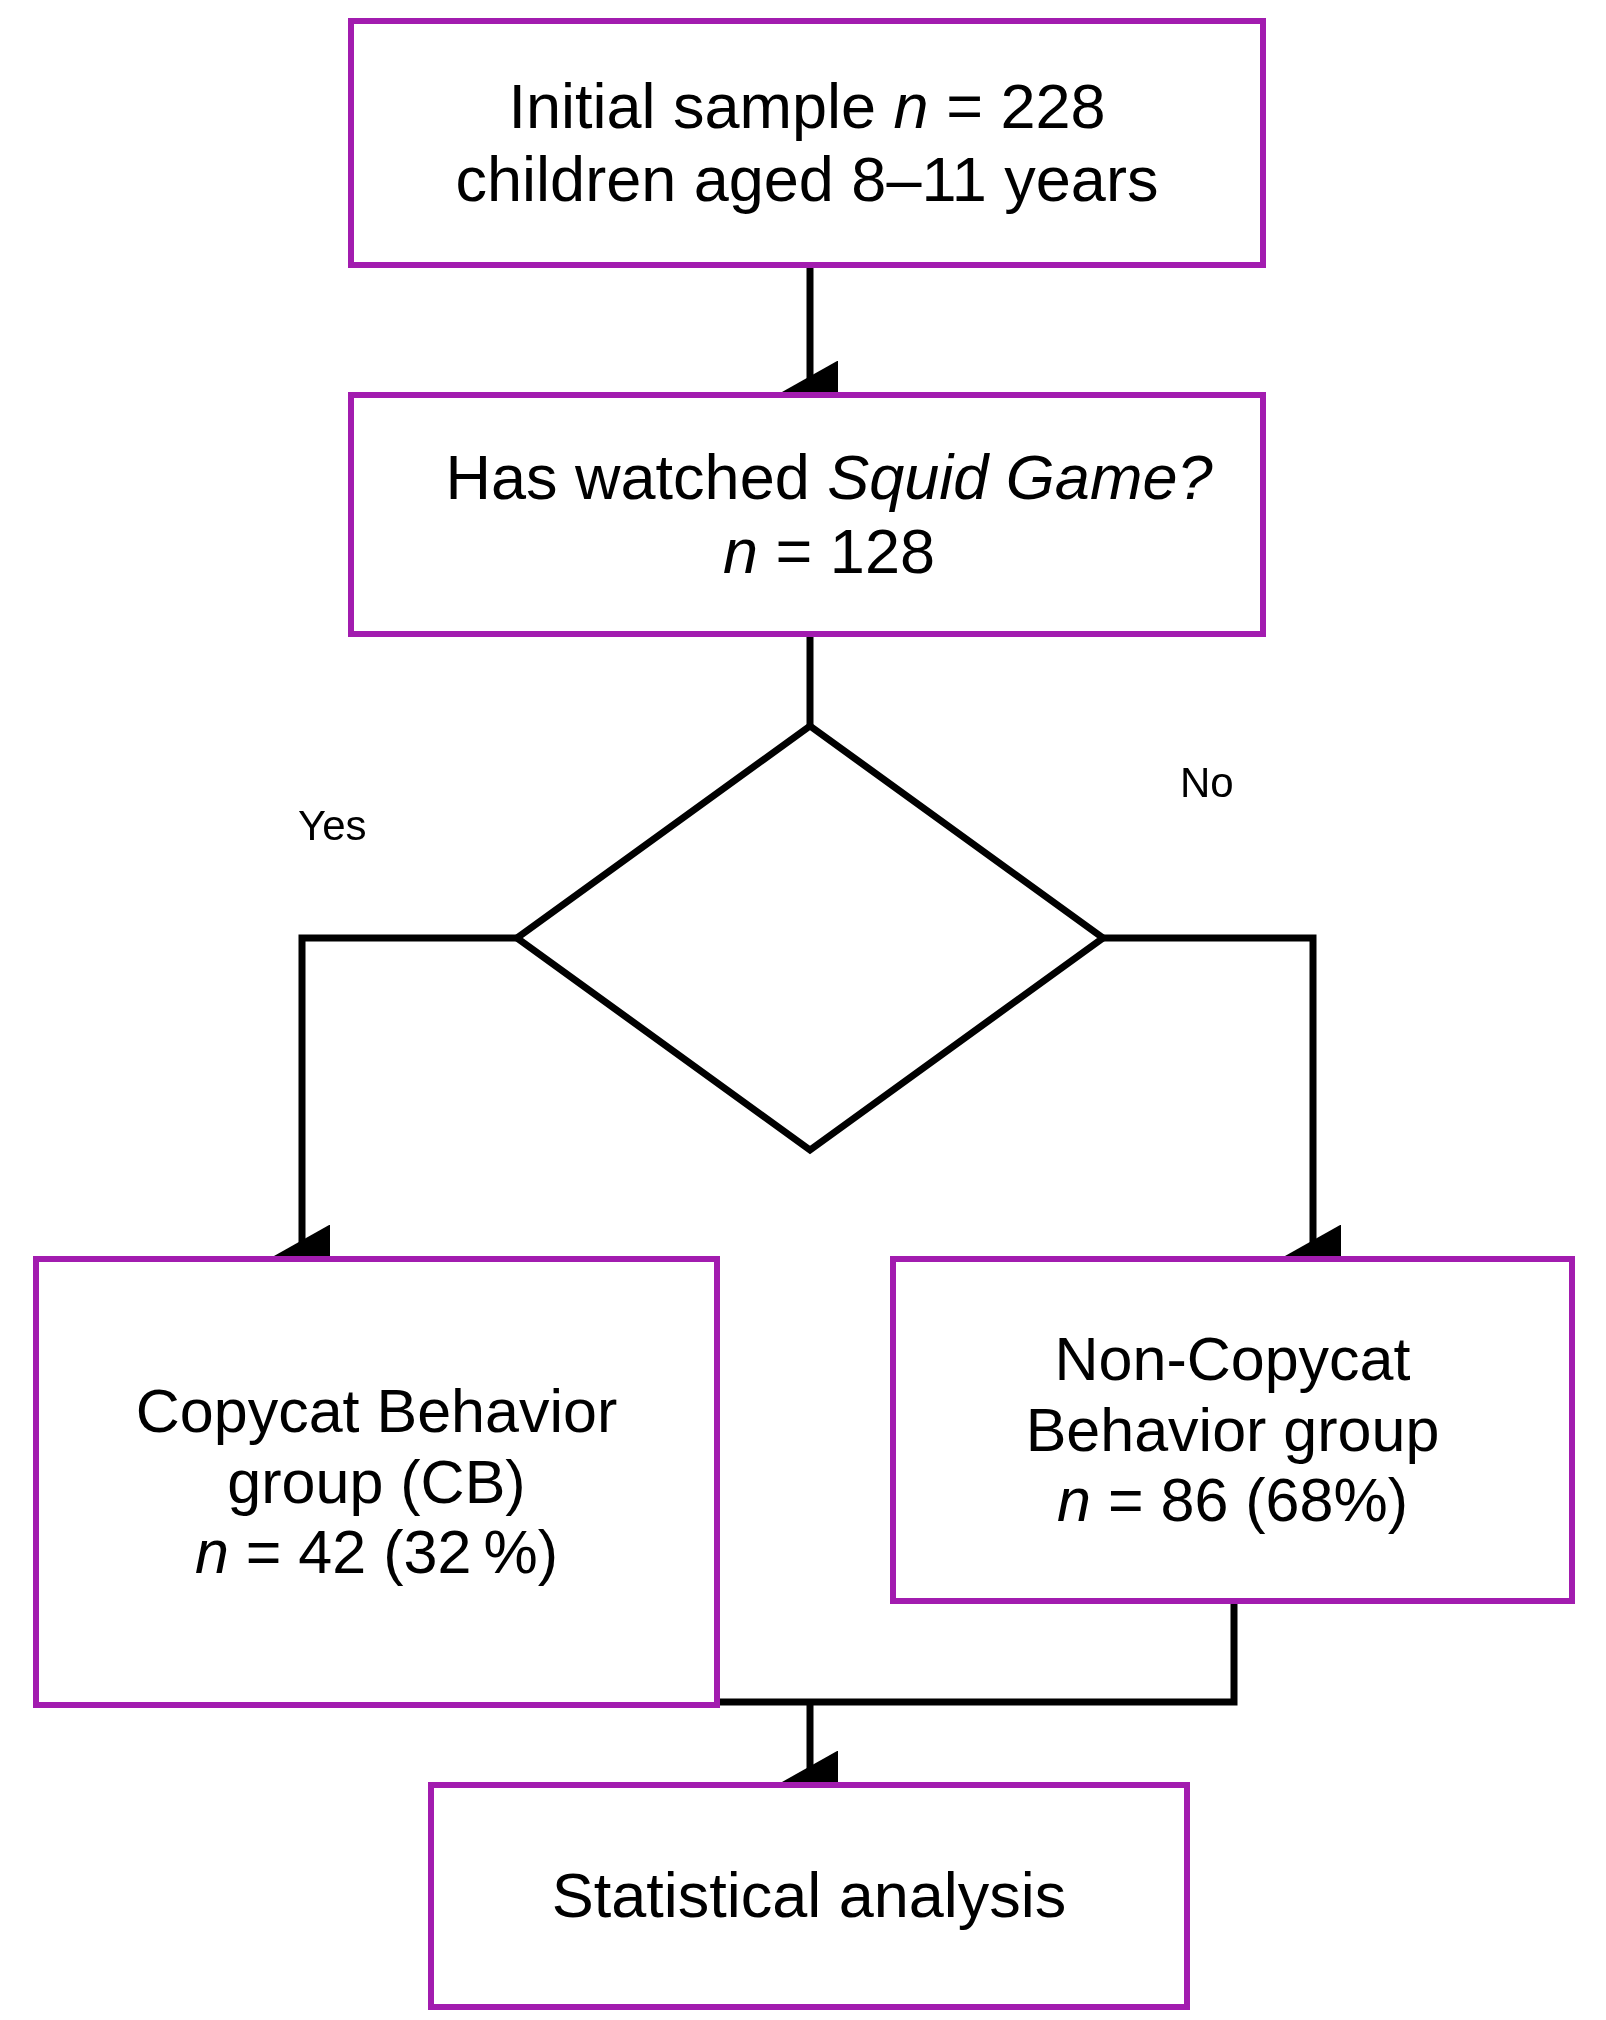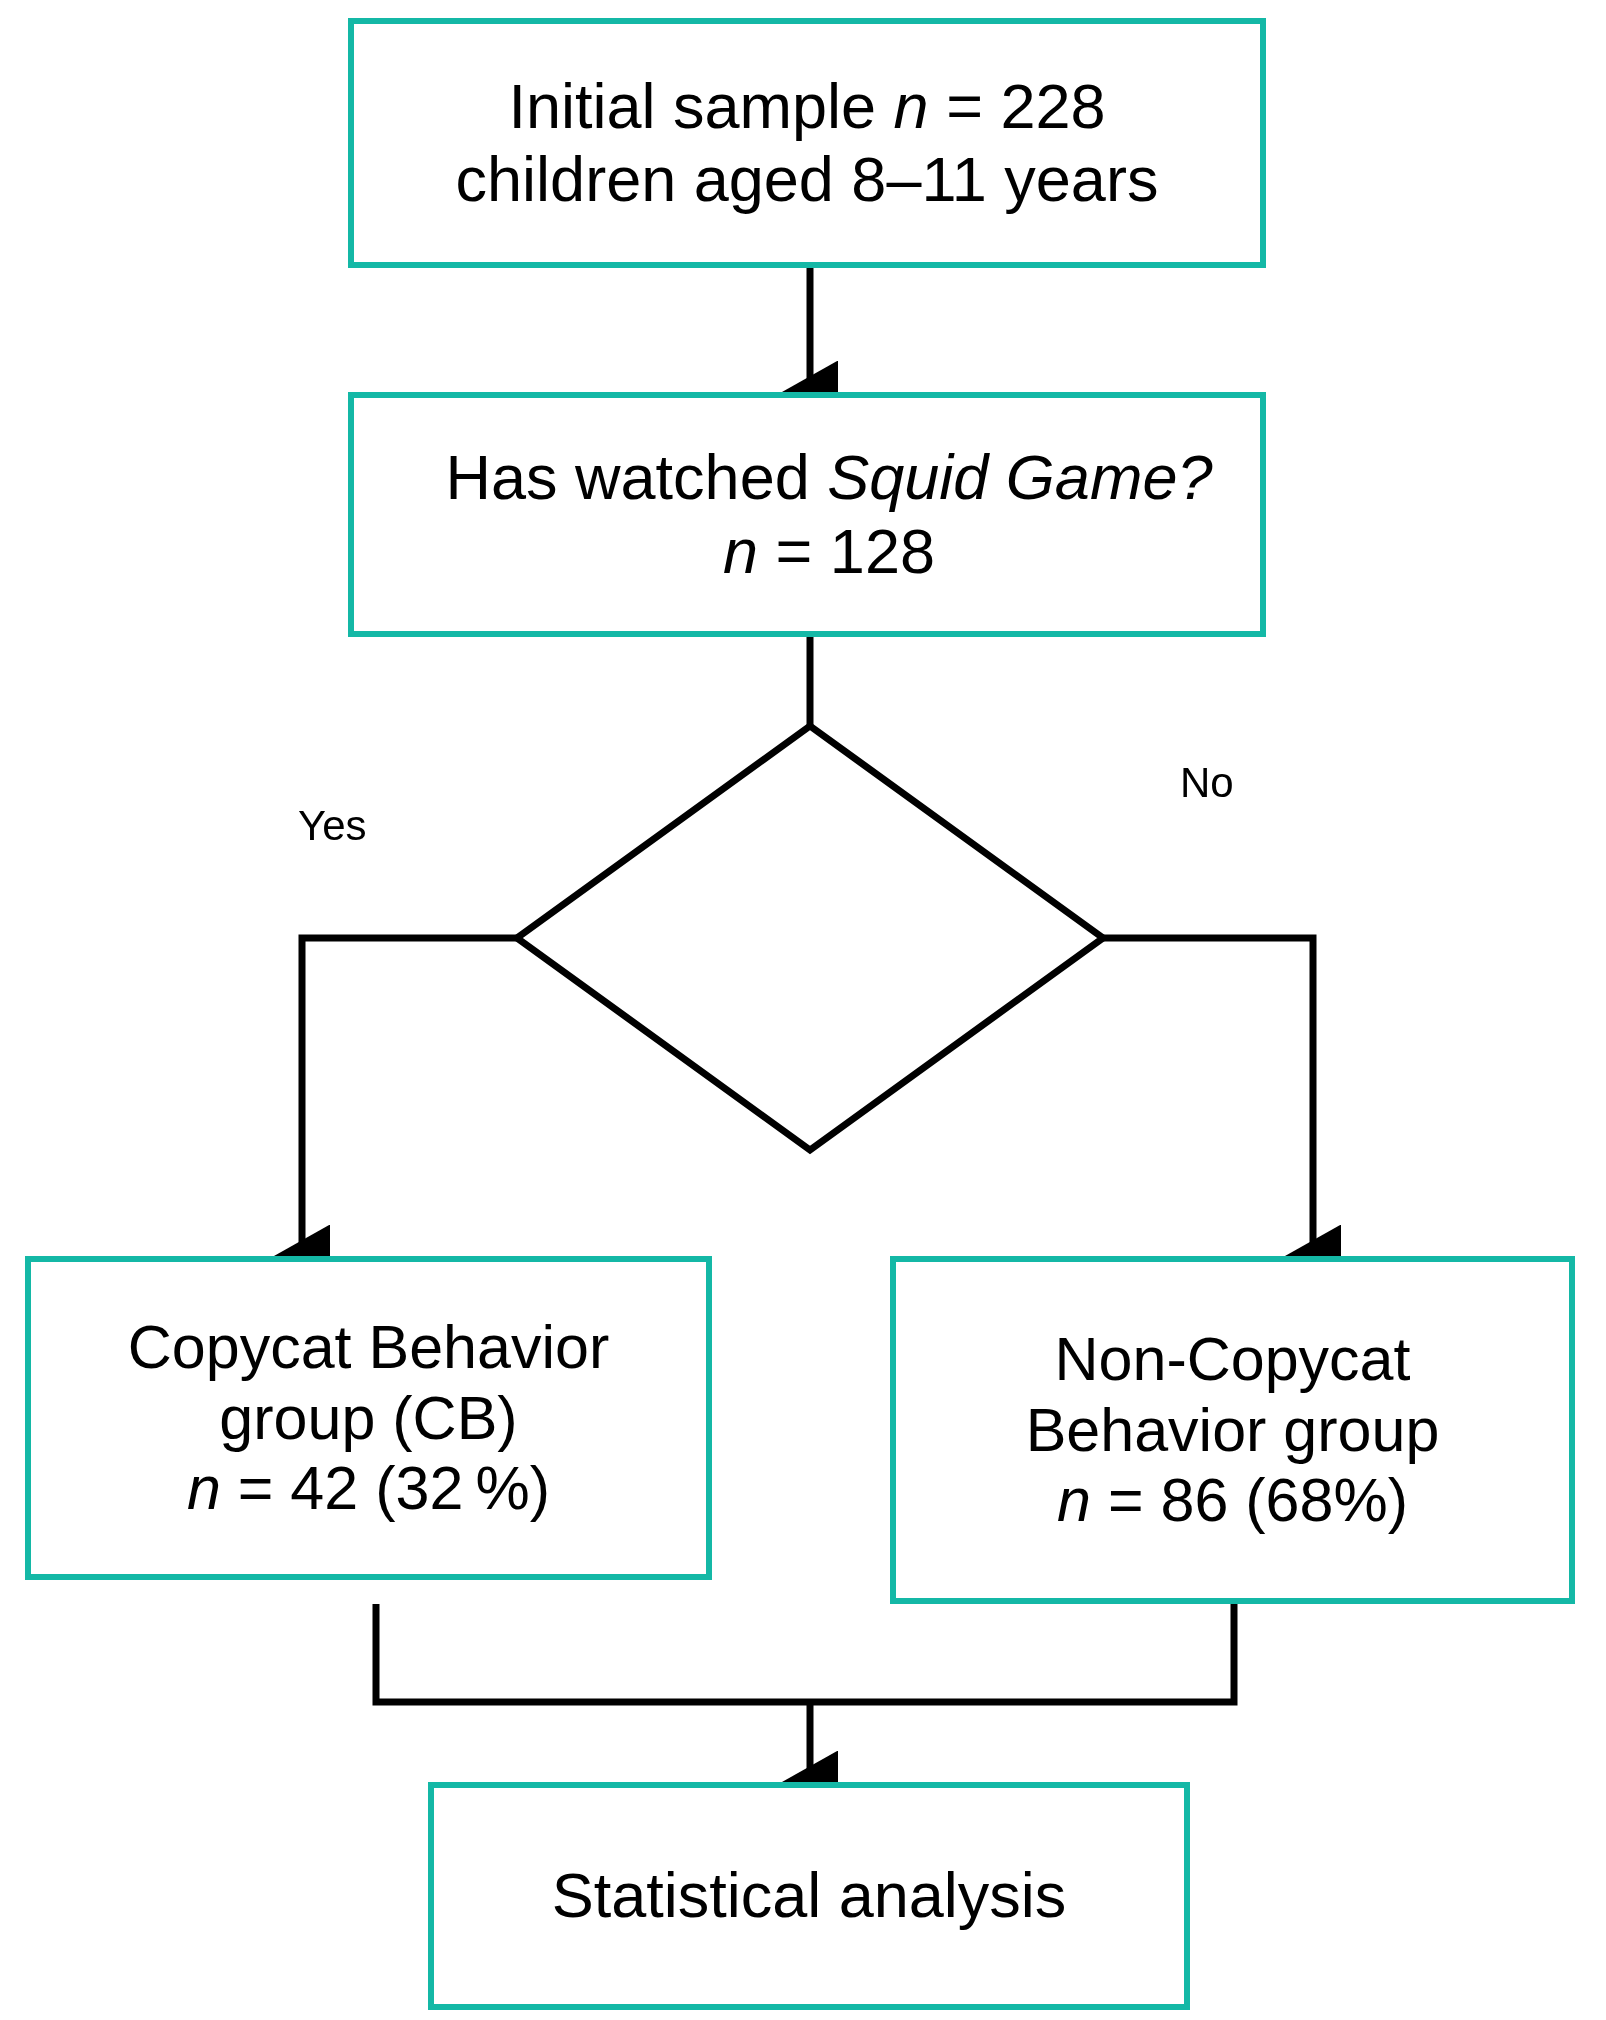--- a/index.html
+++ b/index.html
@@ -23,21 +23,21 @@
     position: absolute;
     left: 0;
     top: 0;
     width: 1606px;
     height: 2020px;
   }
   .node-box {
     position: absolute;
     box-sizing: border-box;
     background: #ffffff;
-    border: 6px solid #14b8a6;
+    border: 6px solid #a21caf;
     display: flex;
     flex-direction: column;
     align-items: center;
     justify-content: center;
     text-align: center;
     color: #000000;
   }
   .node-line {
     display: block;
     white-space: nowrap;
@@ -110,21 +110,21 @@
   <div class="diamond-text" style="left:560px; top:845px; width:500px;">
   </div>
 
   <div class="branch-label" style="left:298px; top:805px;">
     <span>Yes</span>
   </div>
   <div class="branch-label" style="left:1180px; top:762px;">
     <span>No</span>
   </div>
 
-  <div class="node-box" style="left:25px; top:1256px; width:687px; height:324px;">
+  <div class="node-box" style="left:33px; top:1256px; width:687px; height:452px;">
     <span class="node-line t-mid">Copycat Behavior</span>
     <span class="node-line t-mid">group (CB)</span>
     <span class="node-line t-mid">
       <span class="ital">n</span><span> = 42 (32 %)</span>
     </span>
   </div>
 
   <div class="node-box" style="left:890px; top:1256px; width:685px; height:348px;">
     <span class="node-line t-mid">Non-Copycat</span>
     <span class="node-line t-mid">Behavior group</span>

